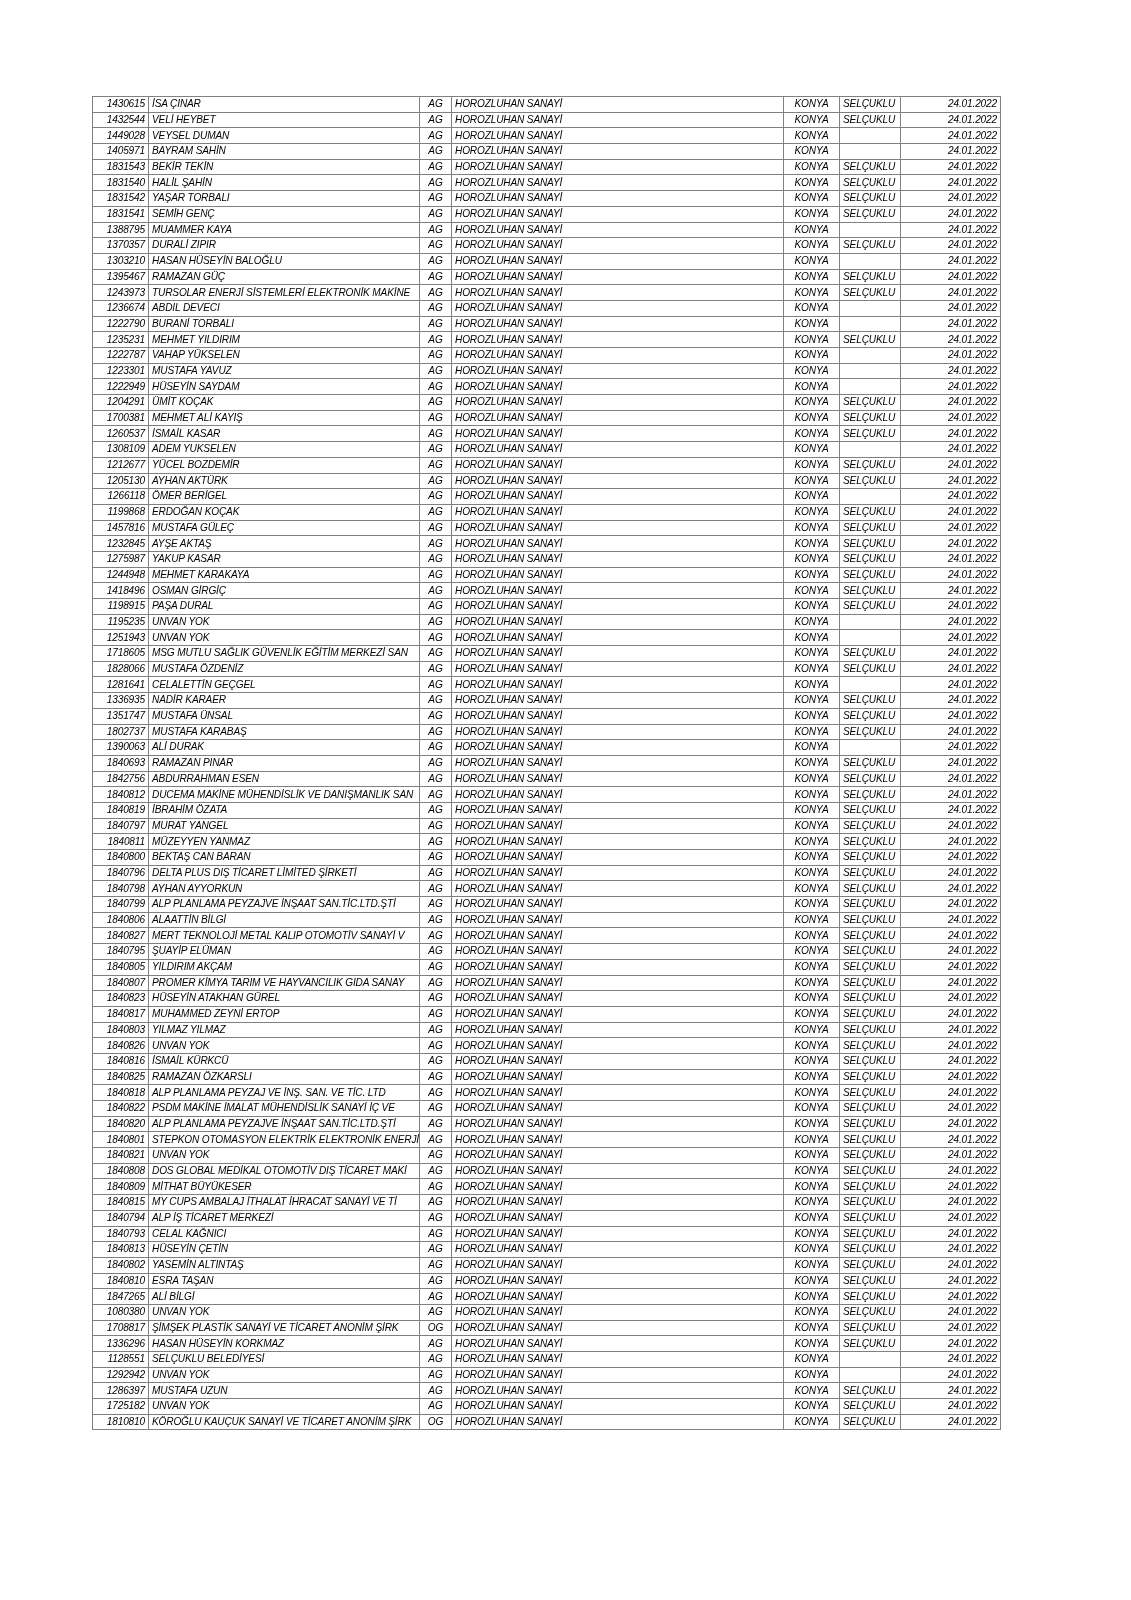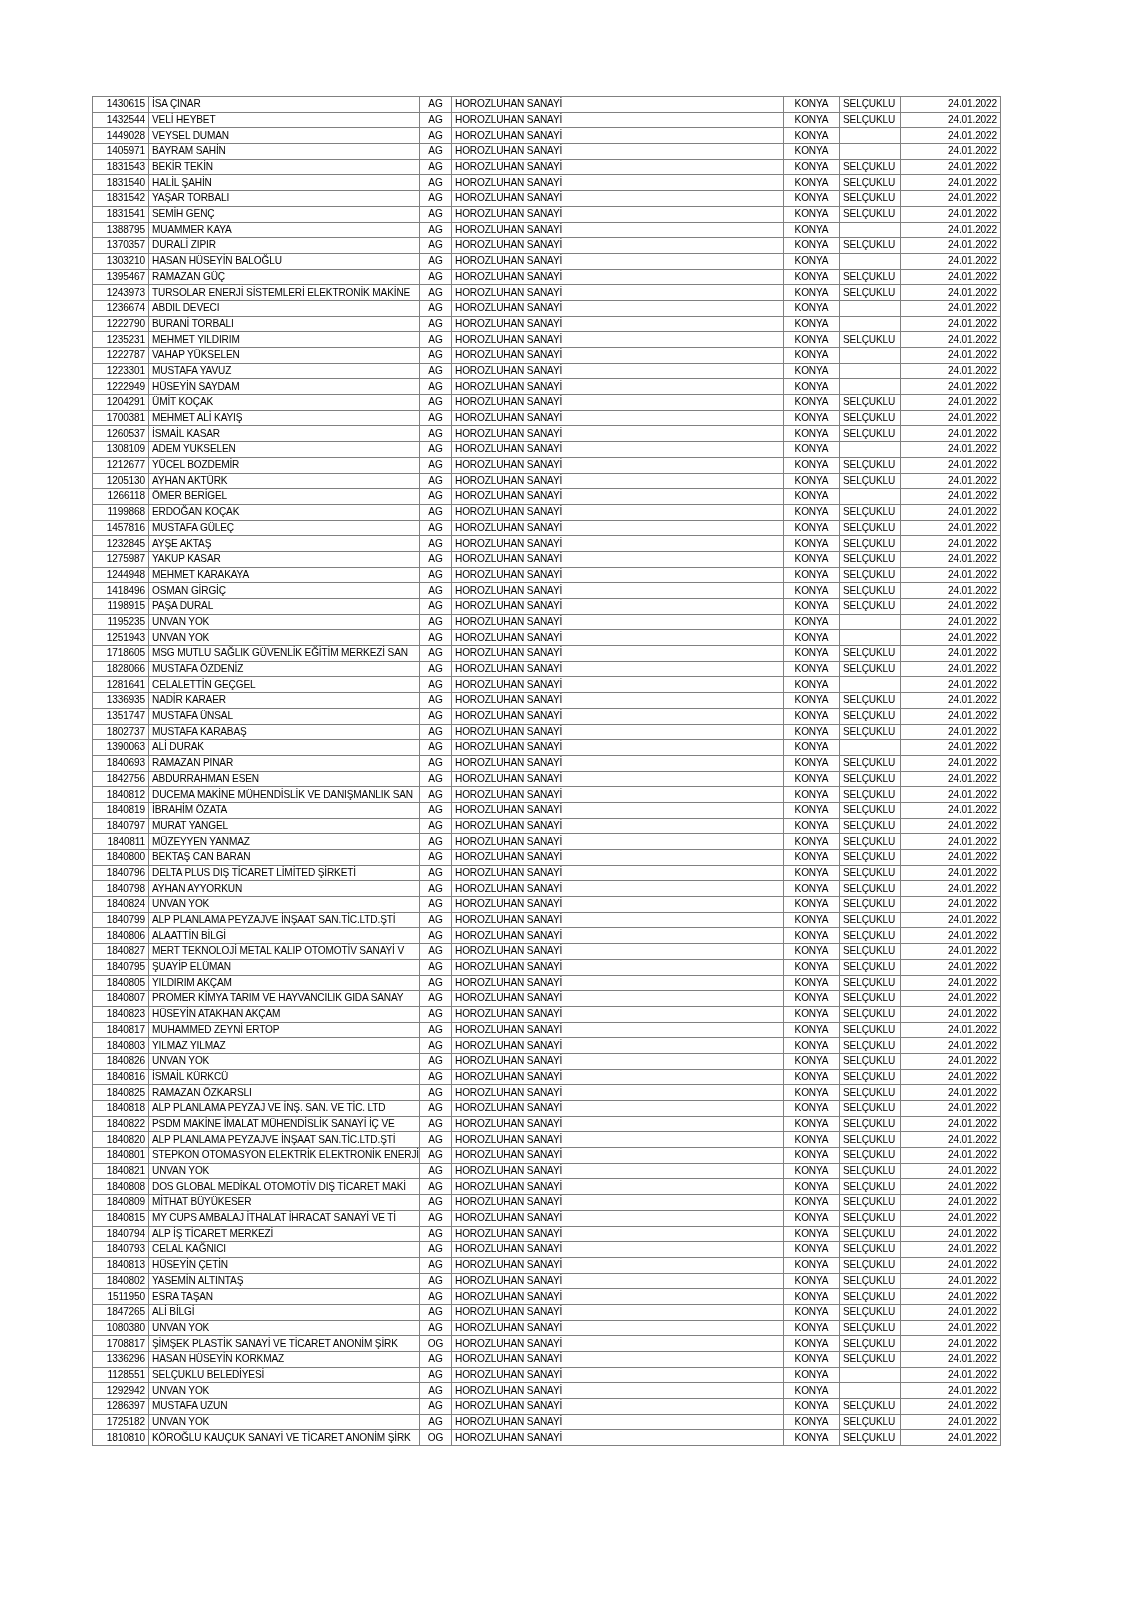--- a/index.html
+++ b/index.html
@@ -25,20 +25,21 @@
     left: 92px;
     top: 96px;
     width: 908px;
   }
   table.data-table {
     border-collapse: collapse;
     table-layout: fixed;
     width: 908px;
     font-size: 10.1px;
     line-height: 1;
+    font-style: italic;
   }
   table.data-table td {
     border: 1px solid #808080;
     padding: 0px 3px;
     height: 14.7px;
     vertical-align: middle;
     white-space: nowrap;
     overflow: hidden;
     letter-spacing: -0.15px;
   }
@@ -528,29 +529,20 @@
           <tr>
             <td class="no">1840798</td>
             <td class="name">AYHAN AYYORKUN</td>
             <td class="type">AG</td>
             <td class="region">HOROZLUHAN SANAYİ</td>
             <td class="city">KONYA</td>
             <td class="dist">SELÇUKLU</td>
             <td class="date">24.01.2022</td>
           </tr>
           <tr>
-            <td class="no">1840824</td>
-            <td class="name">UNVAN YOK</td>
-            <td class="type">AG</td>
-            <td class="region">HOROZLUHAN SANAYİ</td>
-            <td class="city">KONYA</td>
-            <td class="dist">SELÇUKLU</td>
-            <td class="date">24.01.2022</td>
-          </tr>
-          <tr>
             <td class="no">1840799</td>
             <td class="name">ALP PLANLAMA PEYZAJVE İNŞAAT SAN.TİC.LTD.ŞTİ</td>
             <td class="type">AG</td>
             <td class="region">HOROZLUHAN SANAYİ</td>
             <td class="city">KONYA</td>
             <td class="dist">SELÇUKLU</td>
             <td class="date">24.01.2022</td>
           </tr>
           <tr>
             <td class="no">1840806</td>
@@ -592,21 +584,21 @@
             <td class="no">1840807</td>
             <td class="name">PROMER KİMYA TARIM VE HAYVANCILIK GIDA SANAY</td>
             <td class="type">AG</td>
             <td class="region">HOROZLUHAN SANAYİ</td>
             <td class="city">KONYA</td>
             <td class="dist">SELÇUKLU</td>
             <td class="date">24.01.2022</td>
           </tr>
           <tr>
             <td class="no">1840823</td>
-            <td class="name">HÜSEYİN ATAKHAN AKÇAM</td>
+            <td class="name">HÜSEYİN ATAKHAN GÜREL</td>
             <td class="type">AG</td>
             <td class="region">HOROZLUHAN SANAYİ</td>
             <td class="city">KONYA</td>
             <td class="dist">SELÇUKLU</td>
             <td class="date">24.01.2022</td>
           </tr>
           <tr>
             <td class="no">1840817</td>
             <td class="name">MUHAMMED ZEYNİ ERTOP</td>
             <td class="type">AG</td>
@@ -753,21 +745,21 @@
           <tr>
             <td class="no">1840802</td>
             <td class="name">YASEMİN ALTINTAŞ</td>
             <td class="type">AG</td>
             <td class="region">HOROZLUHAN SANAYİ</td>
             <td class="city">KONYA</td>
             <td class="dist">SELÇUKLU</td>
             <td class="date">24.01.2022</td>
           </tr>
           <tr>
-            <td class="no">1511950</td>
+            <td class="no">1840810</td>
             <td class="name">ESRA TAŞAN</td>
             <td class="type">AG</td>
             <td class="region">HOROZLUHAN SANAYİ</td>
             <td class="city">KONYA</td>
             <td class="dist">SELÇUKLU</td>
             <td class="date">24.01.2022</td>
           </tr>
           <tr>
             <td class="no">1847265</td>
             <td class="name">ALİ BİLGİ</td>

